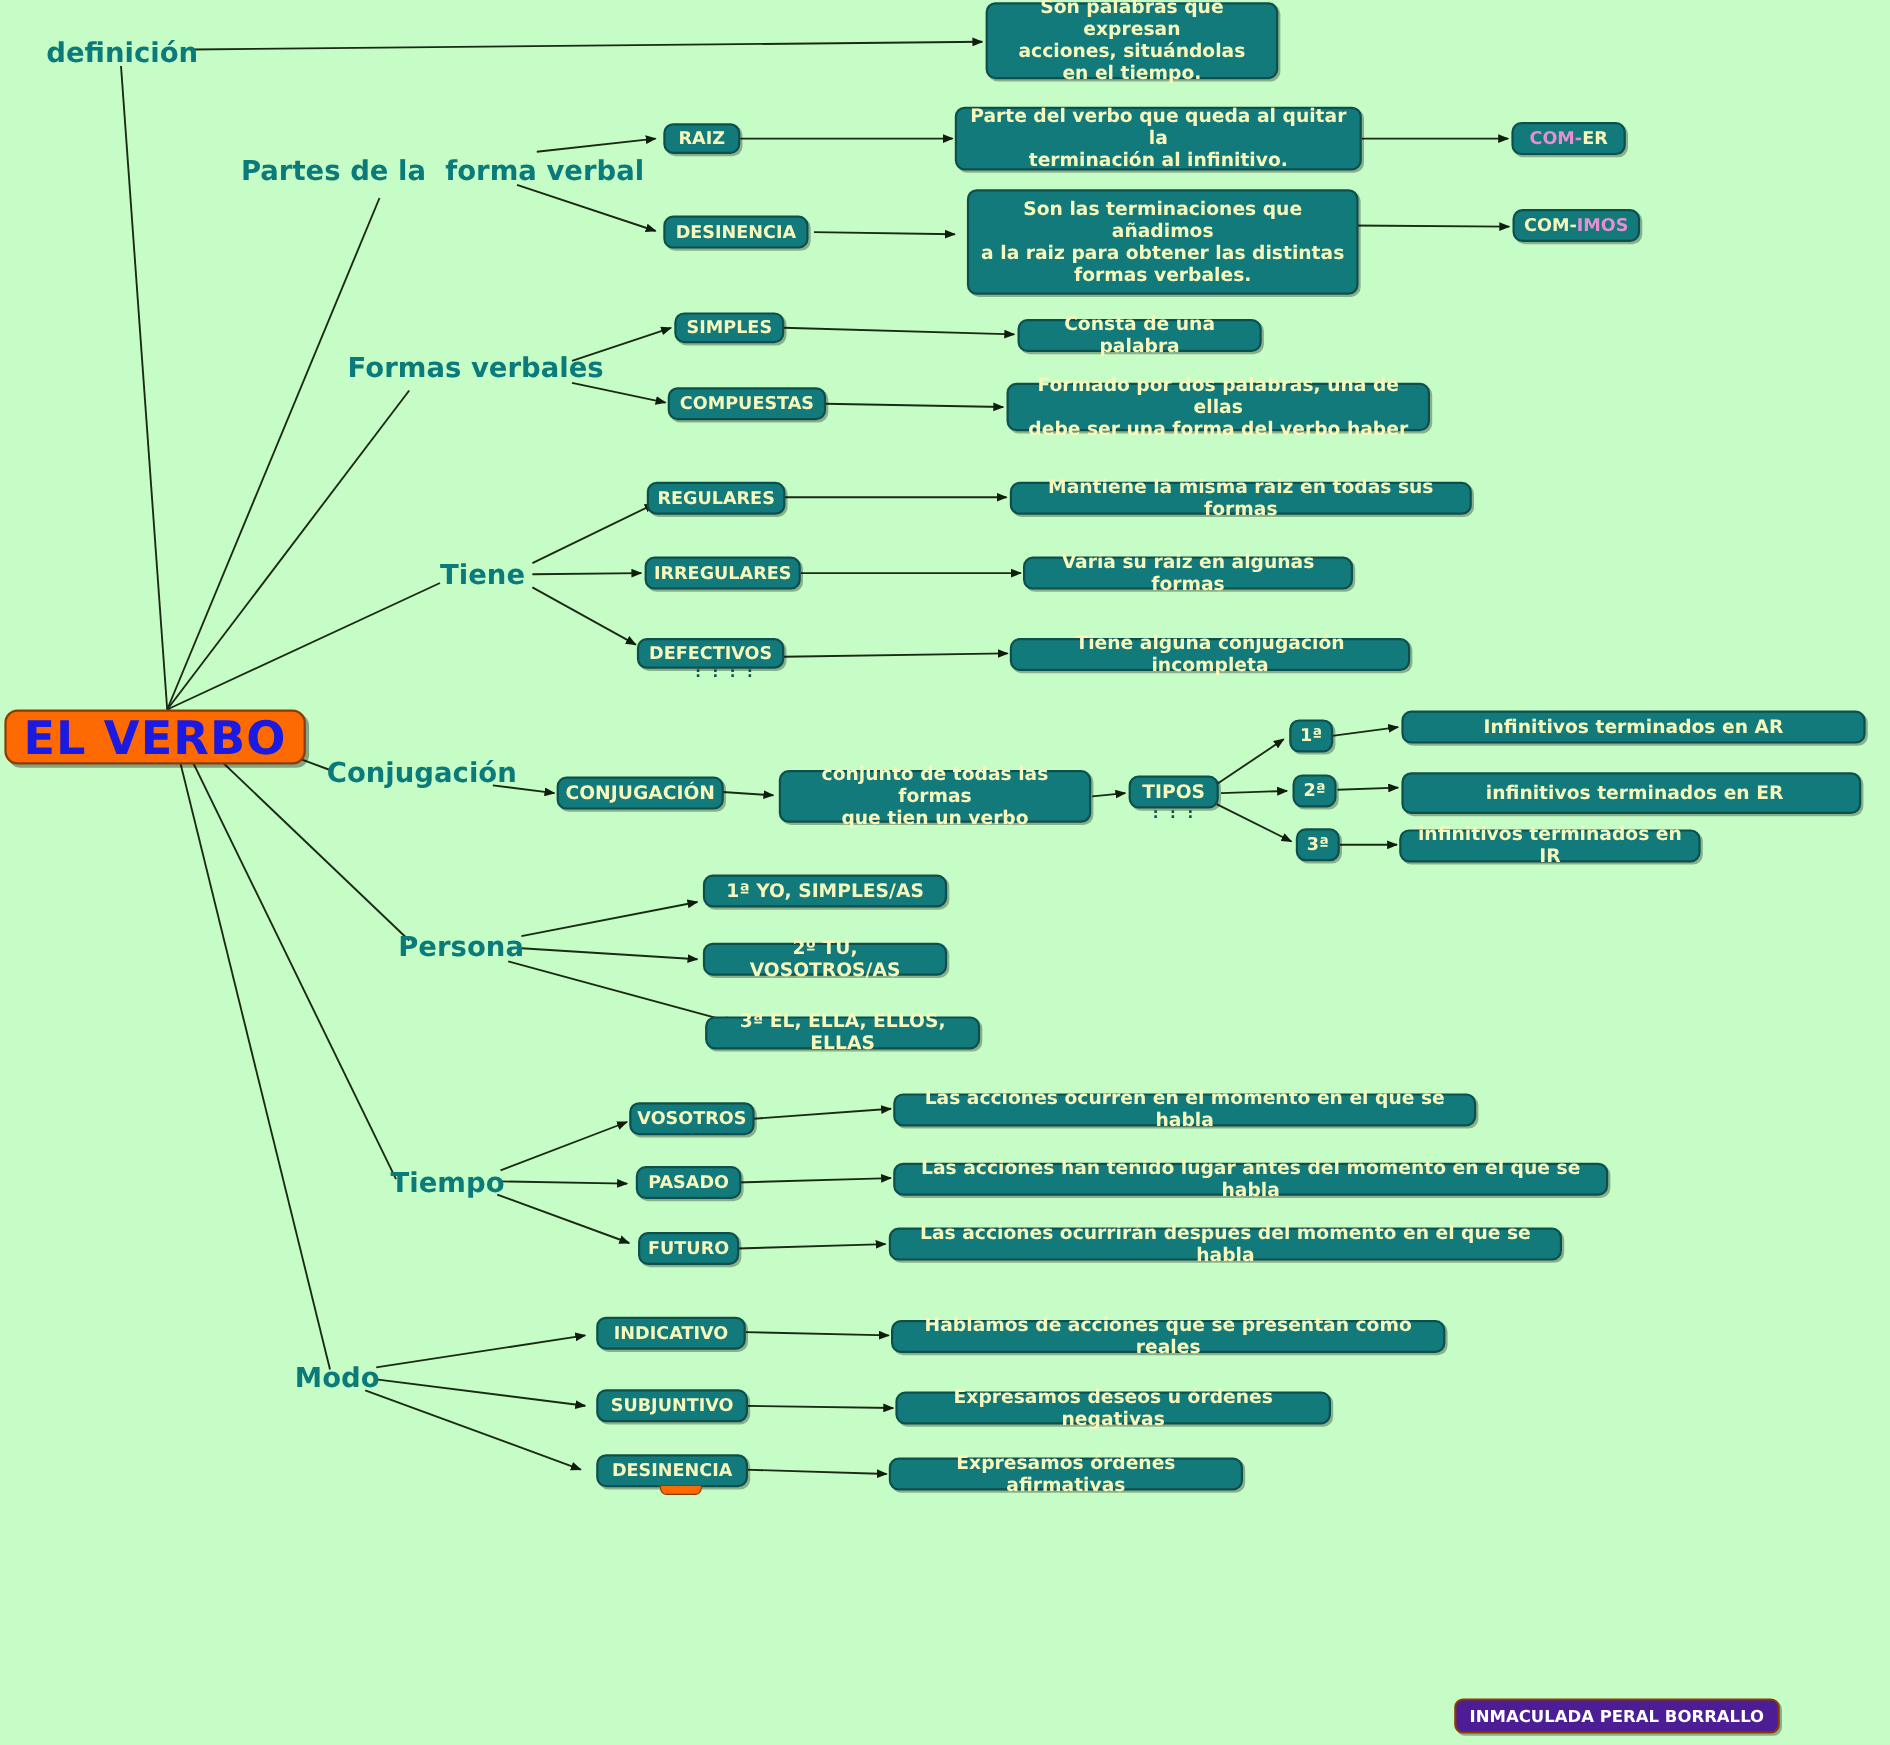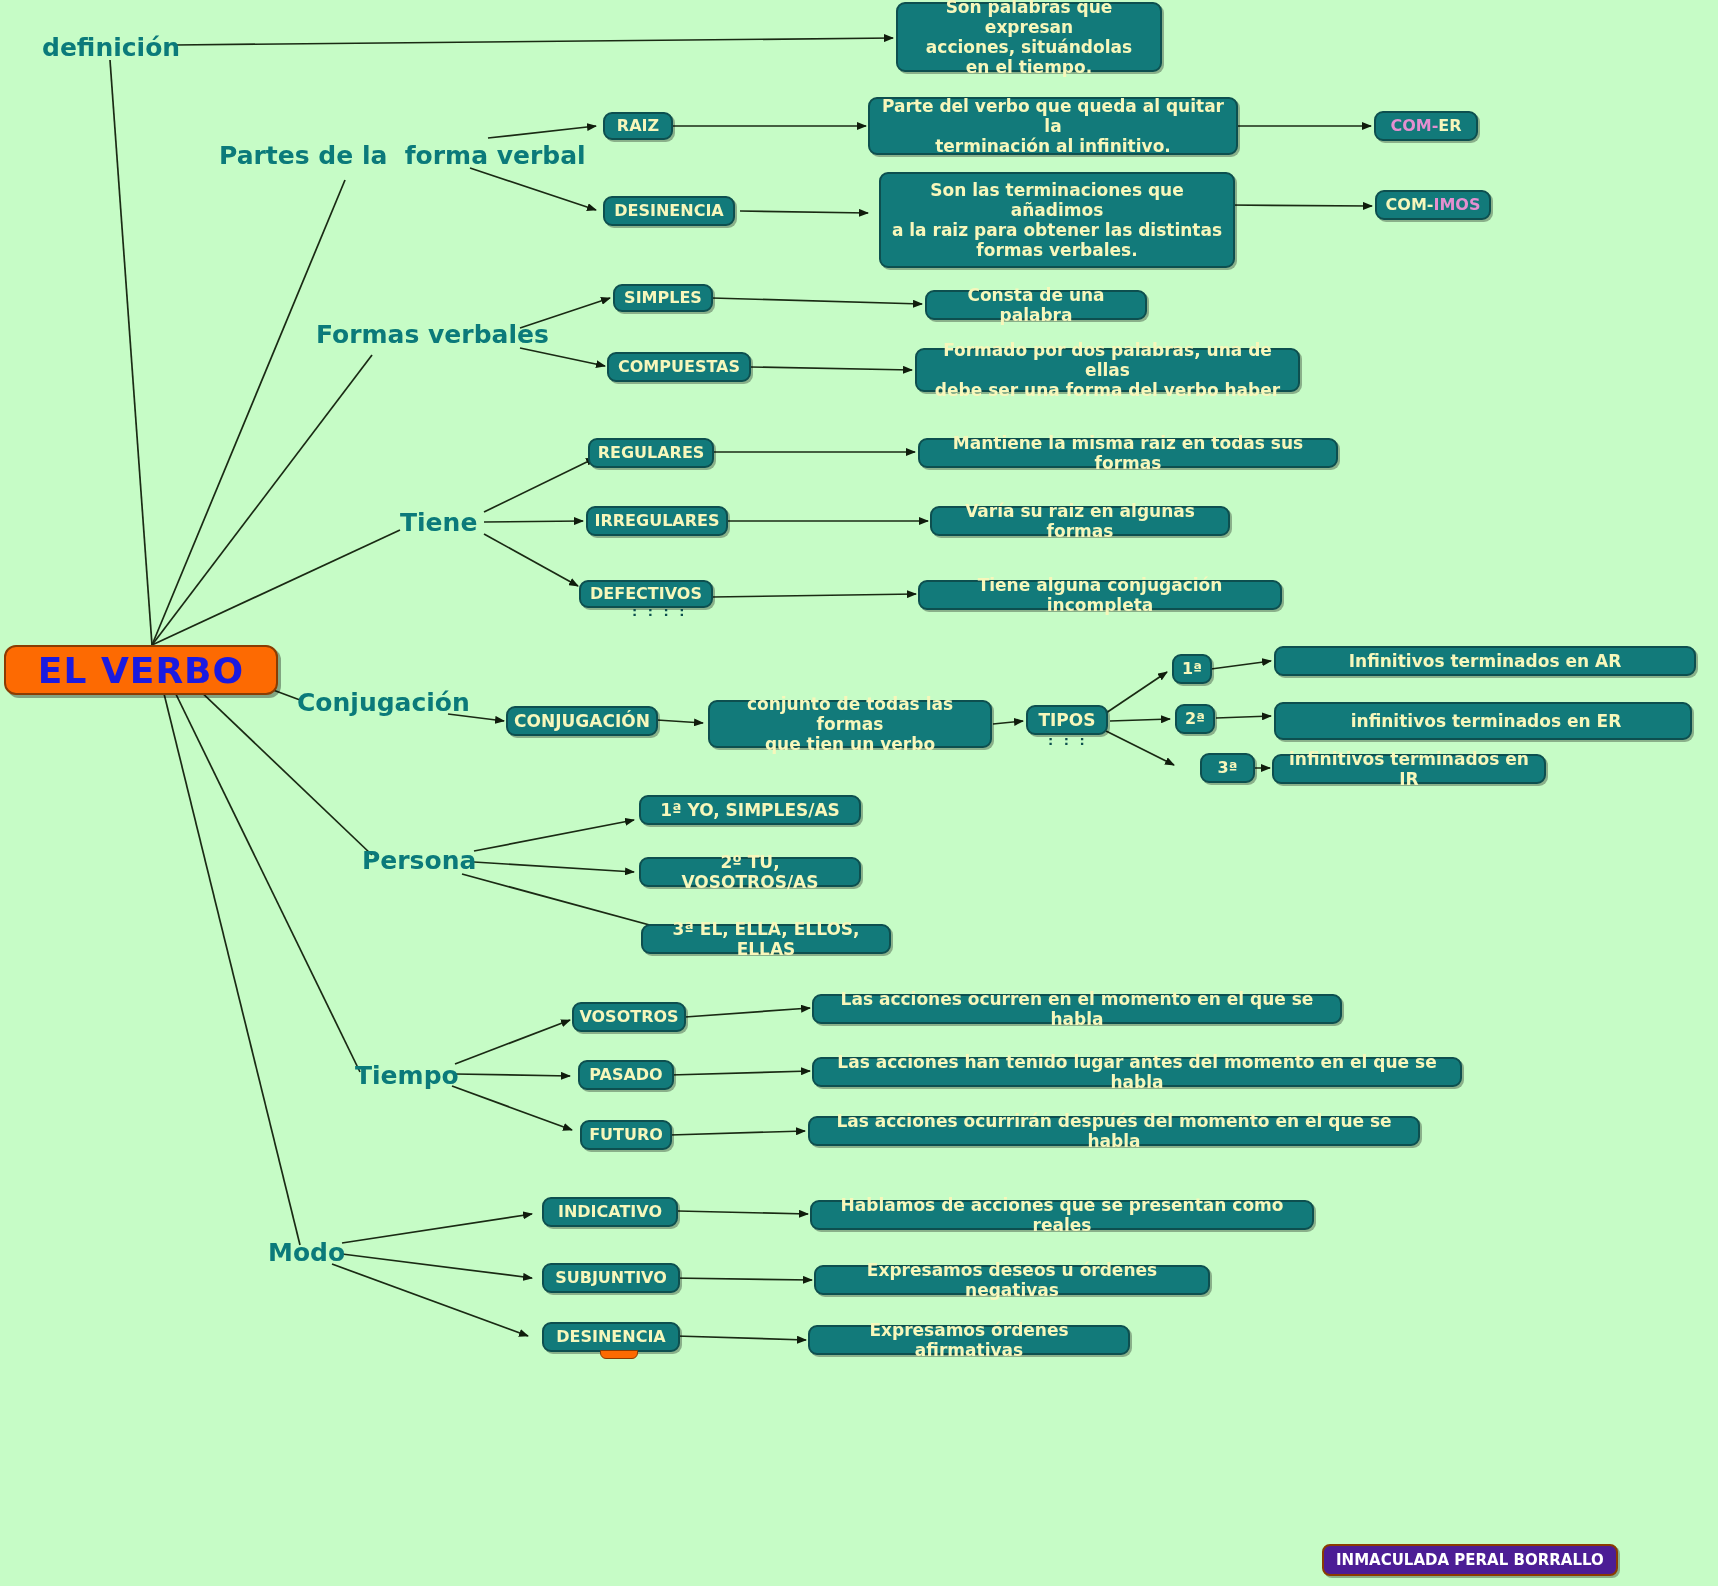--- a/index.html
+++ b/index.html
@@ -43,21 +43,21 @@
   }
 
   
   .root{
     position:absolute;
     background:#fd6a02;
     border:2px solid #8a3c02;
     border-radius:12px;
     color:#1a1ae0;
     font-weight:bold;
-    font-size:36px;
+    font-size:42px;
     display:flex;align-items:center;justify-content:center;
     box-shadow:3px 3px 0 rgba(0,0,0,.35);
     letter-spacing:1px;
   }
   
   .ex .p1{color:#e58fd0;}
   .ex .p2{color:#f7f7bb;}
 
   
   .credit{
@@ -202,21 +202,21 @@
 que tien un verbo</div>
   <div class="node md" style="left:1026px;top:705px;width:82px;height:30px;">TIPOS</div>
   <div class="dots" style="left:1048px;top:733px;">: : :</div>
 
   <div class="node sm" style="left:1172px;top:654px;width:40px;height:30px;">1ª</div>
   <div class="node md" style="left:1274px;top:646px;width:422px;height:30px;">Infinitivos terminados en AR</div>
 
   <div class="node sm" style="left:1175px;top:704px;width:40px;height:30px;">2ª</div>
   <div class="node md" style="left:1274px;top:702px;width:418px;height:38px;padding-left:16px;">infinitivos terminados en ER</div>
 
-  <div class="node sm" style="left:1178px;top:753px;width:55px;height:30px;margin-left:22px;">3ª</div>
+  <div class="node sm" style="left:1178px;top:753px;width:40px;height:30px;">3ª</div>
   <div class="node md" style="left:1272px;top:754px;width:274px;height:30px;">infinitivos terminados en IR</div>
 
   <div class="node md" style="left:639px;top:795px;width:222px;height:30px;">1ª YO, SIMPLES/AS</div>
   <div class="node md" style="left:639px;top:857px;width:222px;height:30px;">2º TU, VOSOTROS/AS</div>
   <div class="node md" style="left:641px;top:924px;width:250px;height:30px;">3ª EL, ELLA, ELLOS, ELLAS</div>
 
   <div class="node sm" style="left:572px;top:1002px;width:114px;height:30px;">VOSOTROS</div>
   <div class="node md" style="left:812px;top:994px;width:530px;height:30px;">Las acciones ocurren en el momento en el que se habla</div>
 
   <div class="node sm" style="left:578px;top:1060px;width:96px;height:30px;">PASADO</div>

